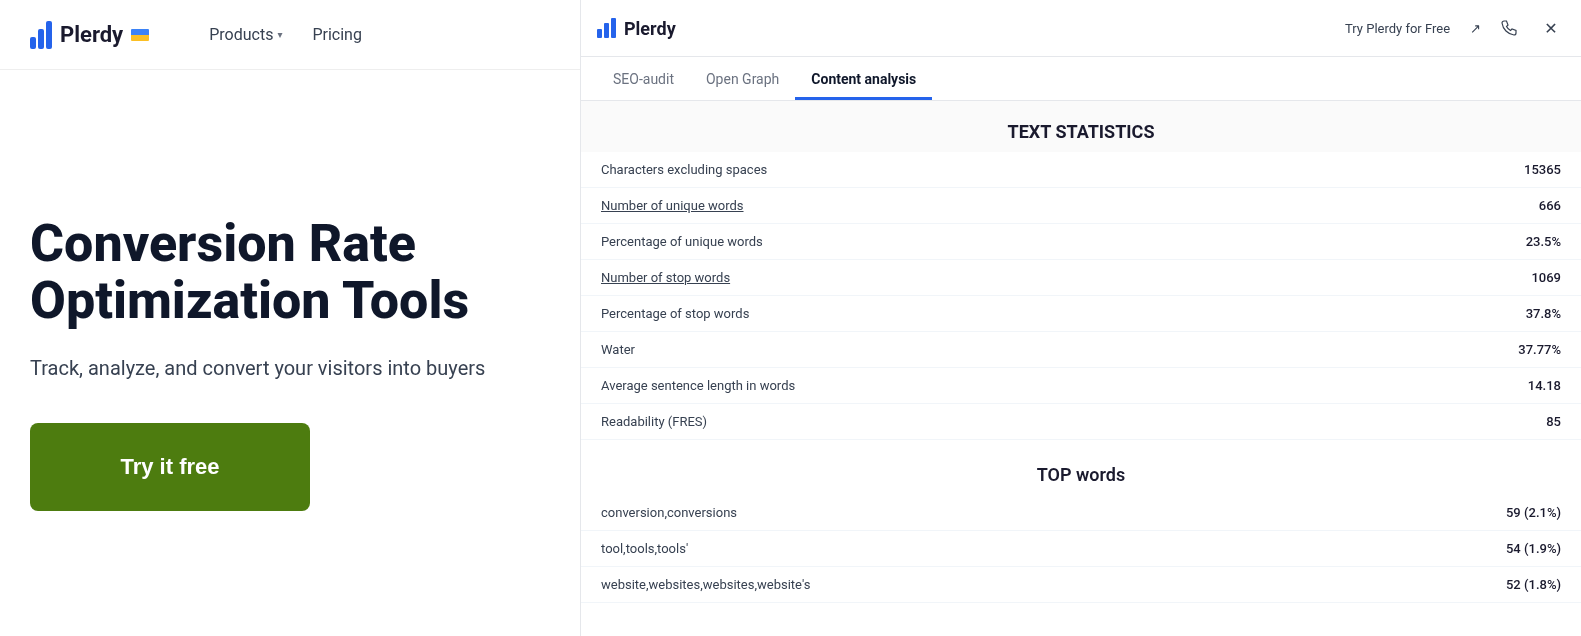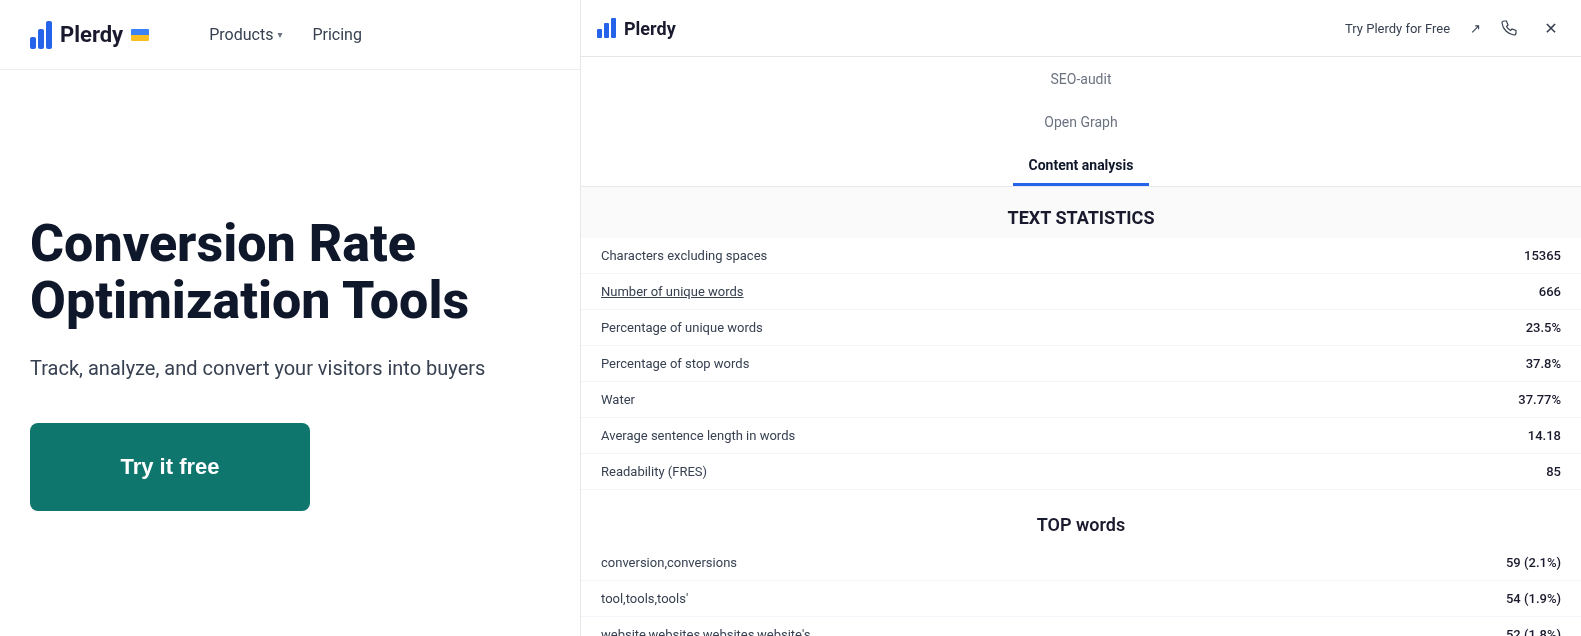--- a/index.html
+++ b/index.html
@@ -113,21 +113,21 @@
       line-height: 1.5;
       margin-bottom: 40px;
     }
 
     .try-btn {
       display: inline-flex;
       align-items: center;
       justify-content: center;
       width: 280px;
       height: 88px;
-      background: #0f766e;
+      background: #4d7c0f;
       color: #fff;
       font-size: 22px;
       font-weight: 600;
       border-radius: 8px;
       cursor: pointer;
       border: none;
       text-decoration: none;
     }
 
     
@@ -202,21 +202,20 @@
       cursor: pointer;
       color: #374151;
       font-size: 16px;
     }
 
     .ext-tabs {
       display: flex;
       align-items: center;
       border-bottom: 1px solid #e5e7eb;
       padding: 0 16px;
-      flex-direction: column;
     }
 
     .ext-tab {
       padding: 14px 16px 10px;
       font-size: 14px;
       color: #6b7280;
       cursor: pointer;
       border-bottom: 3px solid transparent;
       white-space: nowrap;
       text-decoration: none;
@@ -408,20 +407,24 @@
             <td>Characters excluding spaces</td>
             <td>15365</td>
           </tr>
           <tr>
             <td class="td-link">Number of unique words</td>
             <td>666</td>
           </tr>
           <tr>
             <td>Percentage of unique words</td>
             <td>23.5%</td>
+          </tr>
+          <tr>
+            <td class="td-link">Number of stop words</td>
+            <td>1069</td>
           </tr>
           <tr>
             <td>Percentage of stop words</td>
             <td>37.8%</td>
           </tr>
           <tr>
             <td>Water</td>
             <td>37.77%</td>
           </tr>
           <tr>

